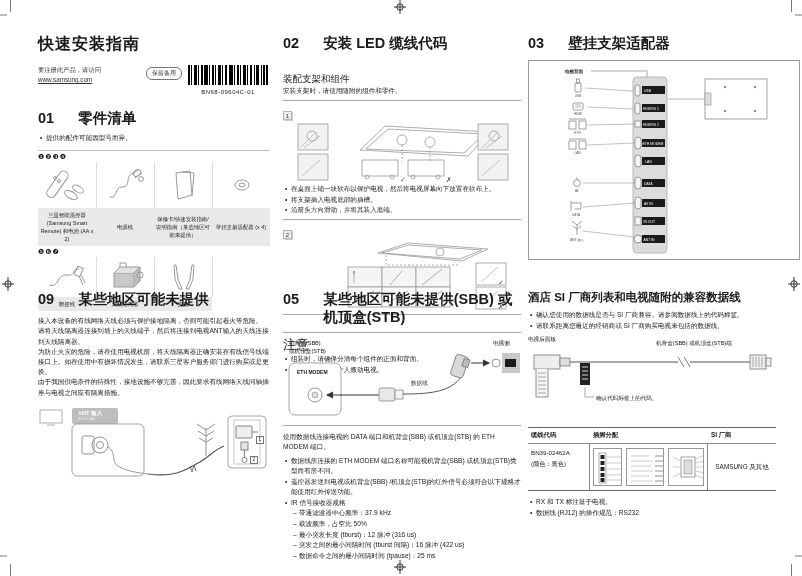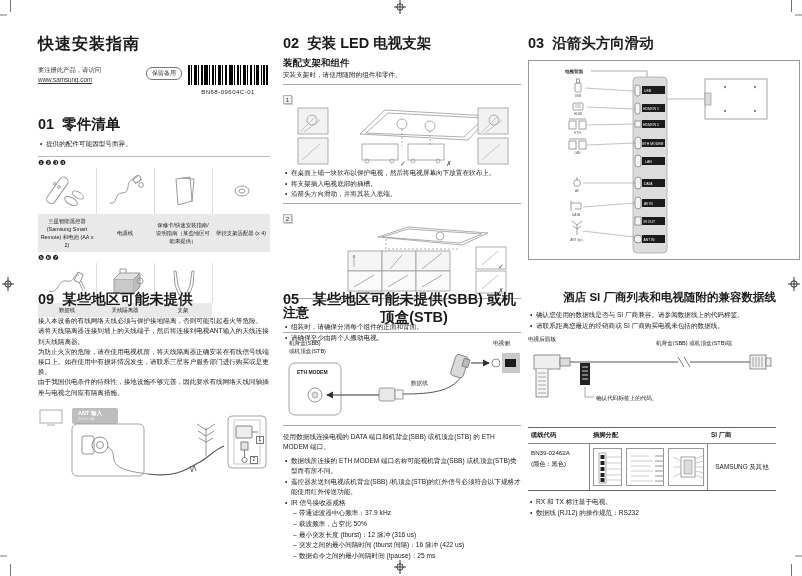--- a/index.html
+++ b/index.html
@@ -2,23 +2,23 @@
 <html><head>
 <meta charset="utf-8">
 <style>
   * { margin:0; padding:0; box-sizing:border-box; }
   html,body { width:802px; height:576px; background:#fff; overflow:hidden;
     font-family:"Liberation Sans","DejaVu Sans",sans-serif; color:#1a1a1a; }
   .page { position:relative; width:802px; height:576px; background:#fff; }
 
   
   .doc-title { font-size:16px; font-weight:bold; letter-spacing:1px; }
-  .sec-title { display:flex; gap:8px; font-size:14.5px; font-weight:bold; line-height:1.25;text-align:center; }
+  .sec-title { display:flex; gap:24px; font-size:14.5px; font-weight:bold; line-height:1.25; }
   .sec-title .no { flex:0 0 auto; }
-  .sub-title { font-size:9.5px; font-weight:bold; margin-top:5px; }
+  .sub-title { font-size:9.5px; font-weight:normal; margin-top:21px; }
   .body-txt { font-size:6.6px; line-height:1.55; color:#222; }
   ul.b { list-style:none; }
   ul.b li { position:relative; padding-left:8px; font-size:6.6px; line-height:1.6; color:#222; }
   ul.b li::before { content:"•"; position:absolute; left:2px; }
   ul.d li::before { content:"–"; }
   .rule { border-top:1px solid #a9a9a9; }
   .stepnum { display:inline-block; width:9px; height:9px; background:#eee; border:1px solid #b5b5b5;
     font-size:6px; line-height:8px; text-align:center; color:#333; box-shadow:1px 1px 0 #ccc; }
 
   
@@ -46,21 +46,21 @@
   .pcell { border-left:1px solid #ddd; display:flex; align-items:center; justify-content:center; min-height:46px; }
   .pcell:first-child { border-left:none; }
   .plabel { background:#e9e9e9; font-size:5.4px; line-height:1.5; text-align:center;
     padding:3px 2px; display:flex; align-items:center; justify-content:center; }
   .plabel.empty { background:transparent; }
 
   
   .panel-box { margin-top:8px; border:1px solid #999; height:200px; position:relative; }
 
   
-  .h-title { font-size:11.5px; font-weight:bold;text-align:right; }
+  .h-title { font-size:11.5px; font-weight:bold; }
   .cable-table { margin-top:8px; border-top:1px solid #666; border-bottom:1px solid #666; }
   .ct-head { display:grid; grid-template-columns:62px 118px 1fr; border-bottom:1px solid #888; }
   .ct-head div { font-size:6.3px; font-weight:bold; padding:3px 3px; }
   .ct-row { display:grid; grid-template-columns:62px 118px 1fr; }
   .ct-row > div { padding:4px 3px; }
   .ct-c1 { border-right:1px solid #888; font-size:6.2px; line-height:1.7; }
   .ct-c2 { border-right:1px solid #888; display:flex; gap:4px; align-items:center; justify-content:center; }
   .ct-c3 { font-size:6.4px; display:flex; align-items:center; justify-content:center; text-align:center; line-height:1.6; }
   .pinbox { border:1px solid #999; background:#fff; }
 
@@ -138,21 +138,21 @@
             <rect x="68" y="0" width="3" height="20"></rect>
               <rect x="73" y="0" width="1" height="20"></rect>
             <rect x="75" y="0" width="2" height="20"></rect>
               <rect x="78" y="0" width="2" height="20"></rect>
           </g>
         </svg>
         <div class="bc-code">BN68-09604C-01</div>
       </div>
     </div>
 
-    <div class="sec-title" style="margin-top:20px">
+    <div class="sec-title" style="margin-top:14px">
       <span class="no">01</span>
       <span>零件清单</span>
     </div>
 
     <ul class="b" style="margin-top:6px">
       <li>提供的配件可能因型号而异。</li>
     </ul>
 
     <div class="parts">
       <div class="badges">❶❷❸❹</div>
@@ -224,21 +224,21 @@
         <div class="plabel">天线隔离器</div>
         <div class="plabel">支架</div>
         <div class="plabel empty"></div>
       </div>
     </div>
   </div>
 
   <div class="col" id="c2t">
     <div class="sec-title">
       <span class="no">02</span>
-      <span>安装 LED 电视支架</span>
+      <span>安装 LED 缆线代码</span>
     </div>
     <div class="sub-title">装配支架和组件</div>
     <div class="body-txt">安装支架时，请使用随附的组件和零件。</div>
     <div class="rule" style="margin-top:4px"></div>
 
     <div style="margin-top:3px">
       <span class="stepnum">1</span>
       <svg width="225" height="62" style="display:block;margin:0 auto">
         <g fill="none" stroke="#999" stroke-width="0.8">
           <path d="M70 28 L95 4 L200 10 L178 34 Z" fill="#fff"></path>
@@ -308,21 +308,21 @@
     <div class="sub-title" style="font-size:13px">注意</div>
     <ul class="b">
       <li>组装时，请确保分清每个组件的正面和背面。</li>
       <li>请确保至少由两个人搬动电视。</li>
     </ul>
   </div>
 
   <div class="col" id="c3t">
     <div class="sec-title">
       <span class="no">03</span>
-      <span>沿箭头方向滑动</span>
+      <span>壁挂支架适配器</span>
     </div>
 
     <div class="panel-box">
       <svg width="246" height="198">
 
         <text x="36" y="12" font-size="4.5" fill="#111" font-weight="bold">电视背面</text>
         <line x1="62" y1="10" x2="118" y2="10" stroke="#888" stroke-width="0.7"></line>
         <line x1="118" y1="10" x2="118" y2="16" stroke="#888" stroke-width="0.7"></line>
 
         <rect x="104" y="16" width="34" height="176" rx="4" fill="#dcdcdc" stroke="#aaa" stroke-width="0.8"></rect>

